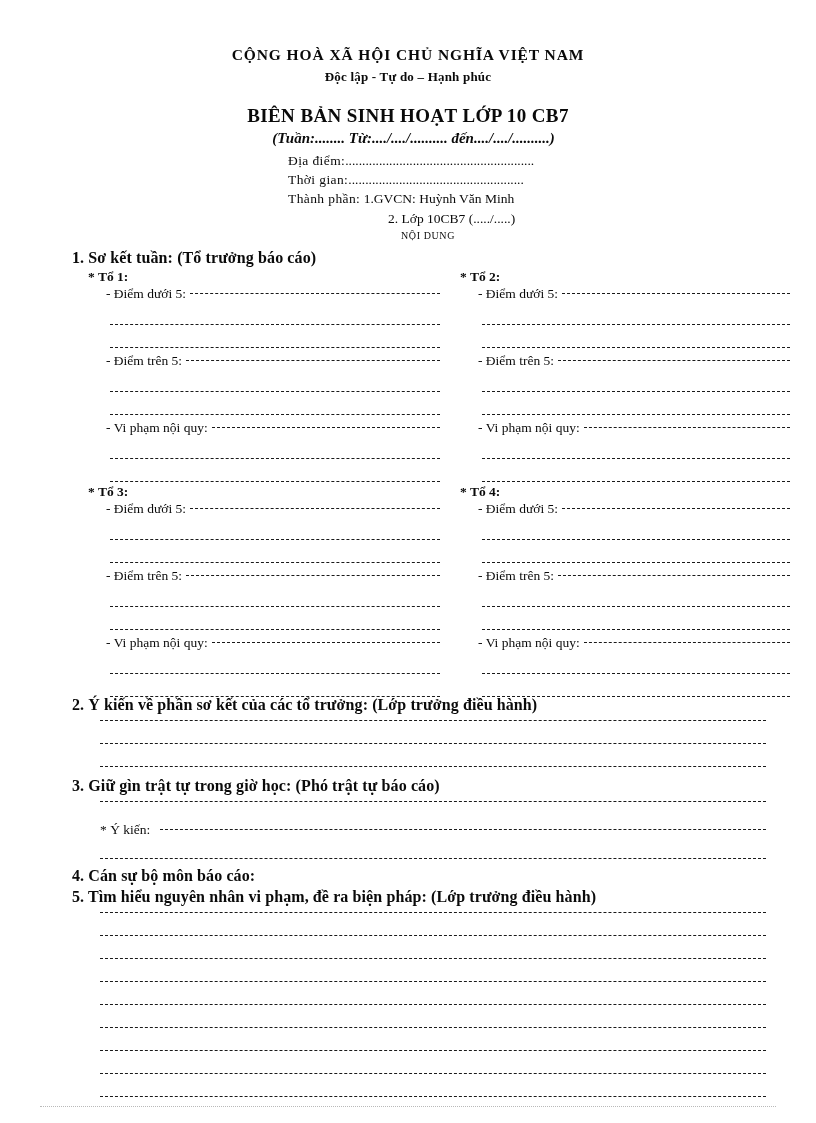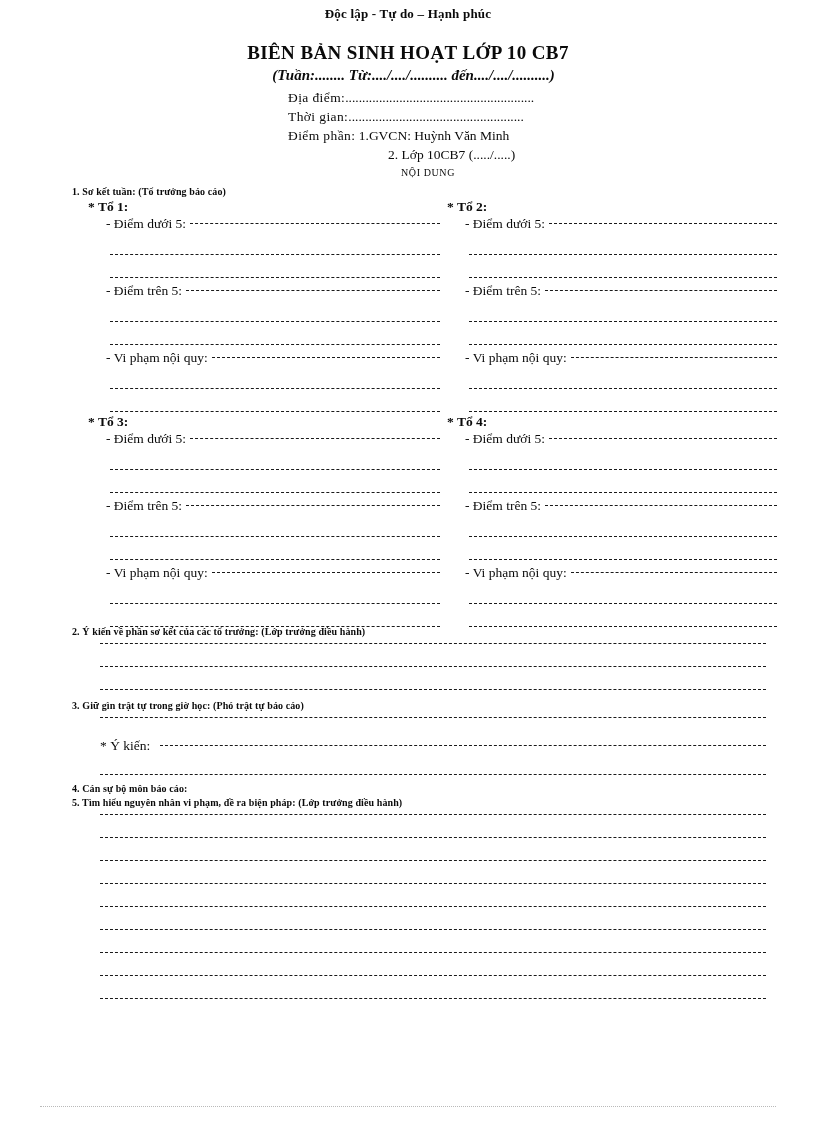--- a/index.html
+++ b/index.html
@@ -72,36 +72,36 @@
   .noidung {
     text-align: center;
     font-size: 10px;
     letter-spacing: 0.6px;
     margin-top: 2px;
     margin-left: 40px;
   }
 
   
   .sec {
-    font-size: 10px;
+    font-size: 16px;
     font-weight: bold;
     margin-left: 72px;
     letter-spacing: 0.1px;
   }
 
   .cols {
     position: relative;
     margin-top: 2px;
   }
   .col {
     position: absolute;
     top: 0;
   }
   .col-l { left: 88px;  width: 352px; }
-  .col-r { left: 447px; width: 330px; }
+  .col-r { left: 460px; width: 330px; }
 
   .grp-title {
     font-size: 13.5px;
     font-weight: bold;
     margin-bottom: 1px;
   }
   .item {
     font-size: 13.5px;
     padding-left: 18px;
     display: flex;
@@ -149,34 +149,35 @@
     bottom: 16px;
     border-top: 1px dotted #b9b9b9;
   }
 </style>
 </head>
 <body>
 
 <div class="page">
 
   <div class="hdr">
+    <div class="hdr-nation">CỘNG HOÀ XÃ HỘI CHỦ NGHĨA VIỆT NAM</div>
     <div class="hdr-motto">Độc lập - Tự do – Hạnh phúc</div>
     <div class="doc-title">BIÊN BẢN SINH HOẠT LỚP 10 CB7</div>
     <div class="doc-week">(Tuần:........ Từ:..../..../.......... đến..../..../..........)</div>
   </div>
 
   <div class="meta">
     <div class="meta-row">
       <span class="lead">Địa điểm:</span><span>........................................................</span>
     </div>
     <div class="meta-row">
       <span class="lead">Thời gian:</span><span>....................................................</span>
     </div>
     <div class="meta-row">
-      <span class="lead">Điểm phần:</span>
+      <span class="lead">Thành phần:</span>
       <span>1.GVCN:  Huỳnh Văn Minh</span>
     </div>
     <div class="meta-row meta-sub">
       <span>2. Lớp 10CB7 (...../.....)</span>
     </div>
   </div>
 
   <div class="noidung">NỘI DUNG</div>
 
   <div class="sec" style="margin-top:8px;">1. Sơ kết tuần:  (Tổ trưởng báo cáo)</div>

